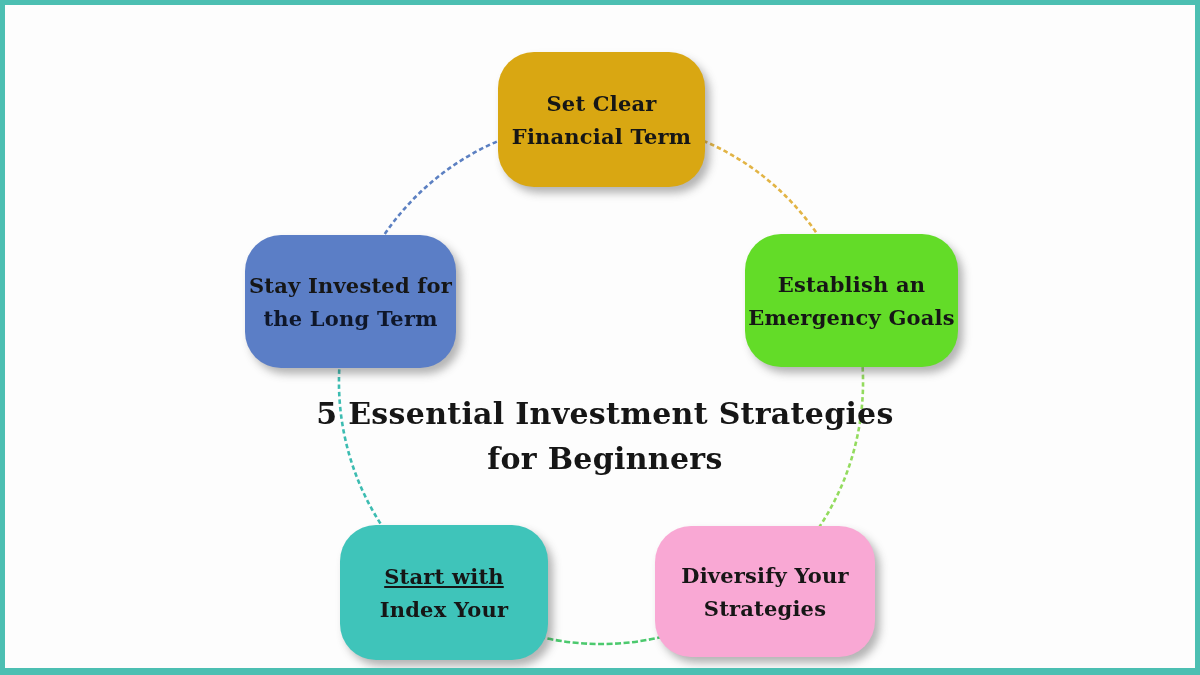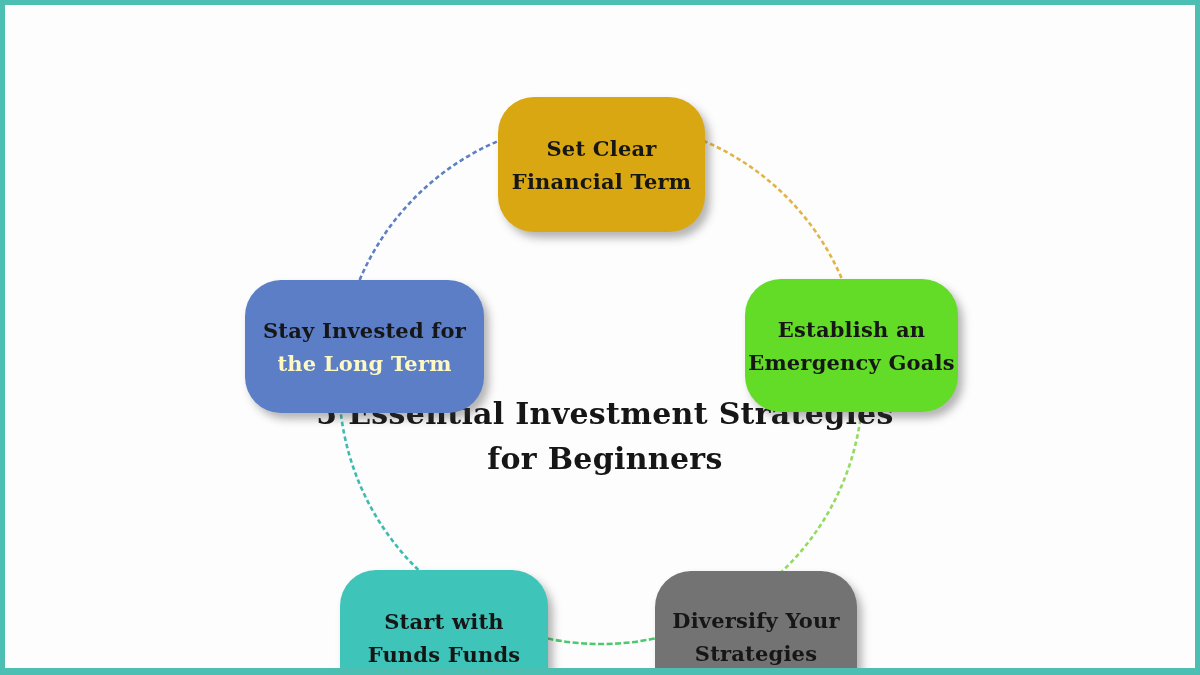--- a/index.html
+++ b/index.html
@@ -24,21 +24,20 @@
   }
   .node {
     position: absolute;
     border-radius: 36px;
     display: flex;
     flex-direction: column;
     align-items: center;
     justify-content: center;
     text-align: center;
     box-shadow: 5px 6px 9px rgba(60,60,60,0.38);
-    margin-top: 45px;
   }
   .node span {
     font-weight: bold;
     font-size: 21px;
     line-height: 33px;
     letter-spacing: 0.2px;
   }
   .center-title {
     position: absolute;
     left: 0;
@@ -74,28 +73,28 @@
   <div class="node" style="left: 493px; top: 47px; width: 207px; height: 135px; background-color: rgb(217, 167, 18);">
     <span style="color: rgb(22, 22, 22);">Set Clear</span>
     <span style="color: rgb(22, 22, 22);">Financial Term</span>
   </div>
 
   <div class="node" style="left: 740px; top: 229px; width: 213px; height: 133px; background-color: rgb(99, 220, 40);">
     <span style="color: rgb(22, 22, 22);">Establish an</span>
     <span style="color: rgb(22, 22, 22);">Emergency Goals</span>
   </div>
 
-  <div class="node" style="left: 650px; top: 521px; width: 202px; height: 131px; background-color: #737373;">
+  <div class="node" style="left: 650px; top: 521px; width: 220px; height: 131px; background-color: #f9a8d4;">
     <span style="color: rgb(22, 22, 22);">Diversify Your</span>
     <span style="color: rgb(22, 22, 22);">Strategies</span>
   </div>
 
   <div class="node" style="left: 335px; top: 520px; width: 208px; height: 135px; background-color: rgb(63, 196, 186);">
-    <span style="color: rgb(22, 22, 22);">Start with</span>
-    <span style="color: rgb(22, 22, 22);">Funds Funds</span>
+    <span style="color: rgb(22, 22, 22); text-decoration: underline;">Start with</span>
+    <span style="color: rgb(22, 22, 22);">Index Your</span>
   </div>
 
-  <div class="node" style="left: 240px; top: 230px; width: 239px; height: 133px; background-color: rgb(91, 126, 198);">
+  <div class="node" style="left: 240px; top: 230px; width: 211px; height: 133px; background-color: rgb(91, 126, 198);">
     <span style="color: rgb(22, 22, 22);">Stay Invested for</span>
-    <span style="color: #fef9c3;">the Long Term</span>
+    <span style="color: #0f172a;">the Long Term</span>
   </div>
 
 </div>
 
 </body></html>

